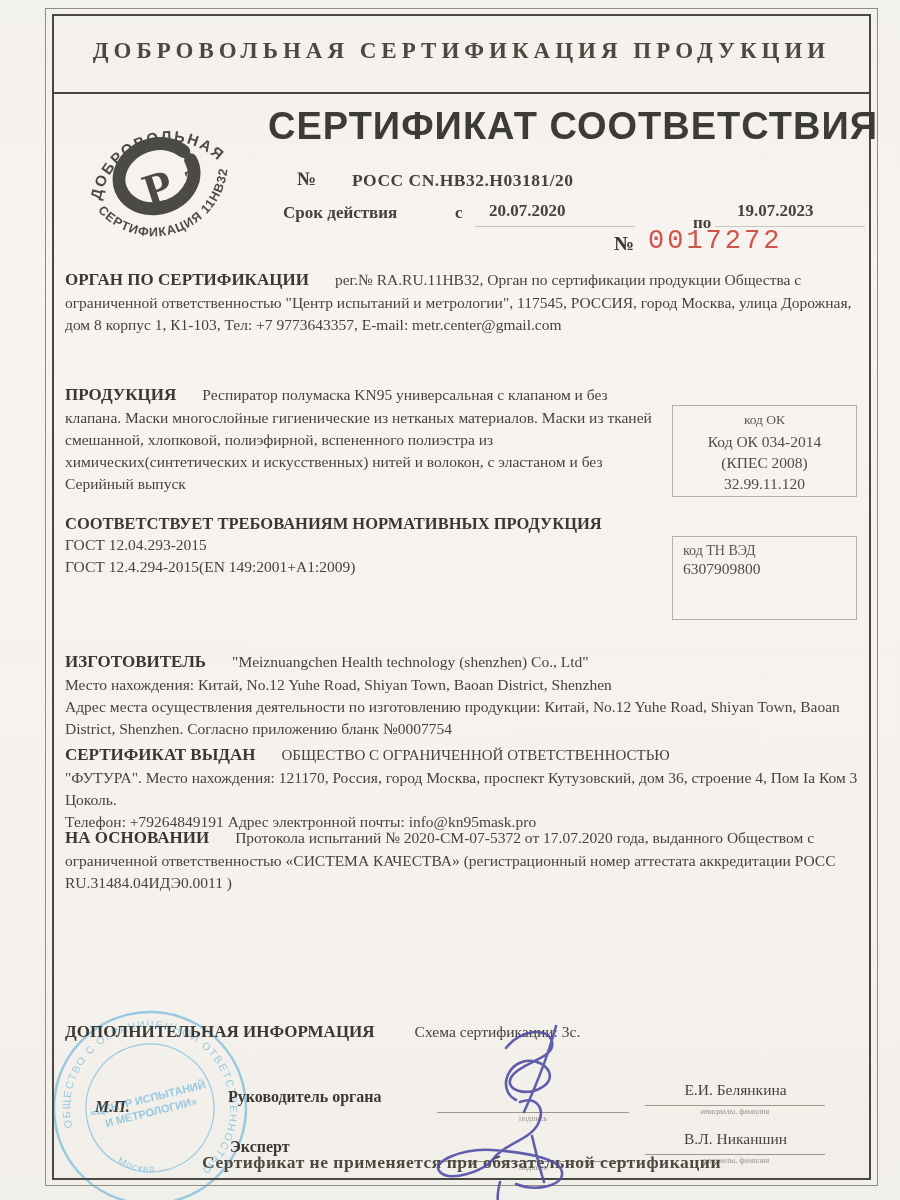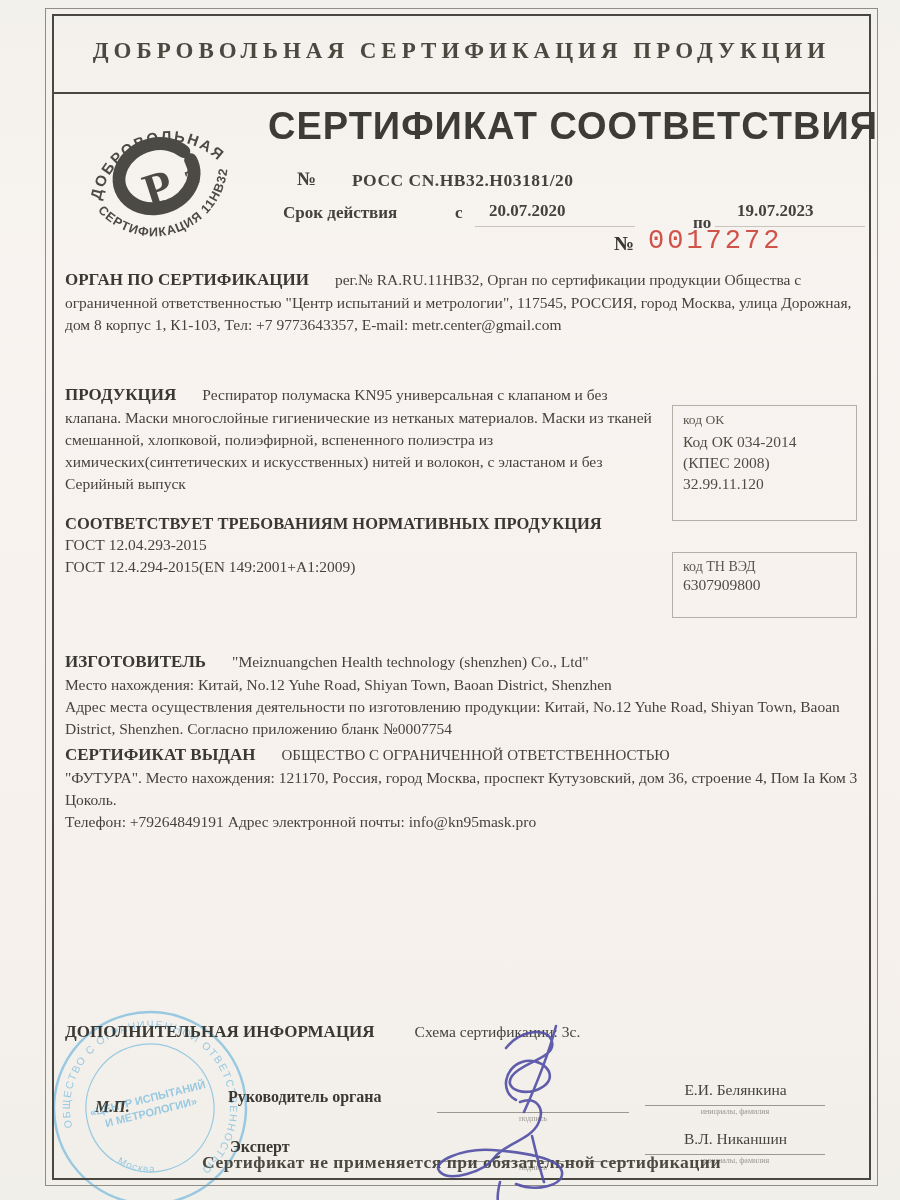--- a/index.html
+++ b/index.html
@@ -130,54 +130,57 @@
 
   <div class="abs body-txt" style="left:65px; top:268px; width:798px;">
     <span class="lbl">ОРГАН ПО СЕРТИФИКАЦИИ</span><span>рег.№ RA.RU.11НВ32, Орган по сертификации продукции Общества с ограниченной ответственностью "Центр испытаний и метрологии", 117545, РОССИЯ, город Москва, улица Дорожная, дом 8 корпус 1,  К1-103, Тел: +7 9773643357, E-mail: metr.center@gmail.com</span>
   </div>
 
   <div class="abs body-txt" style="left:65px; top:383px; width:600px;">
     <span class="lbl">ПРОДУКЦИЯ</span><span>Респиратор полумаска KN95 универсальная с клапаном и без клапана. Маски многослойные гигиенические из нетканых материалов. Маски из тканей смешанной, хлопковой, полиэфирной, вспененного полиэстра из химических(синтетических и искусственных) нитей и волокон, с эластаном и без</span>
     <div>Серийный выпуск</div>
   </div>
 
-  <div class="code-box" style="left:672px; top:405px; width:185px; height:116px;">
+  <div class="code-box" style="left:672px; top:405px; width:185px; height:92px;text-align:center;">
     <div class="box-label">код ОК</div>
     <div class="box-line" style="margin-top:4px;">Код ОК 034-2014</div>
     <div class="box-line">(КПЕС 2008)</div>
     <div class="box-line">32.99.11.120</div>
   </div>
 
   <div class="abs" style="left:65px; top:514px; width:600px;">
     <div class="heading">СООТВЕТСТВУЕТ ТРЕБОВАНИЯМ НОРМАТИВНЫХ ПРОДУКЦИЯ</div>
     <div class="body-txt">ГОСТ 12.04.293-2015</div>
     <div class="body-txt">ГОСТ 12.4.294-2015(EN 149:2001+А1:2009)</div>
   </div>
 
-  <div class="code-box" style="left:672px; top:552px; width:185px; height:66px;">
+  <div class="code-box" style="left:672px; top:536px; width:185px; height:84px;">
     <div class="box-label" style="font-size:14px;">код ТН ВЭД</div>
     <div class="box-line">6307909800</div>
   </div>
 
   <div class="abs body-txt" style="left:65px; top:650px; width:800px;">
     <div>
       <span class="lbl">ИЗГОТОВИТЕЛЬ</span><span>"Meiznuangchen Health technology (shenzhen) Co., Ltd"</span>
     </div>
     <div>Место нахождения: Китай, No.12 Yuhe Road, Shiyan Town, Baoan District, Shenzhen</div>
     <div>Адрес места осуществления деятельности по изготовлению продукции: Китай, No.12 Yuhe Road, Shiyan Town, Baoan District, Shenzhen. Согласно приложению бланк №0007754</div>
   </div>
 
   <div class="abs body-txt" style="left:65px; top:743px; width:800px;">
     <div>
       <span class="lbl">СЕРТИФИКАТ ВЫДАН</span><span style="font-size:15px;">ОБЩЕСТВО С ОГРАНИЧЕННОЙ ОТВЕТСТВЕННОСТЬЮ</span>
     </div>
     <div>"ФУТУРА". Место нахождения: 121170, Россия, город Москва, проспект Кутузовский, дом 36, строение 4, Пом Ia Ком 3 Цоколь.</div>
     <div>Телефон: +79264849191 Адрес электронной почты: info@kn95mask.pro</div>
   </div>
 
+  <div class="abs body-txt" style="left:65px; top:826px; width:790px;">
+    <span class="lbl">НА ОСНОВАНИИ</span><span>Протокола испытаний № 2020-СМ-07-5372 от 17.07.2020 года, выданного Обществом с ограниченной ответственностью «СИСТЕМА КАЧЕСТВА» (регистрационный номер аттестата аккредитации РОСС RU.31484.04ИДЭ0.0011 )</span>
+  </div>
 
   <div class="abs body-txt" style="left:65px; top:1020px; width:720px;">
     <span class="lbl">ДОПОЛНИТЕЛЬНАЯ ИНФОРМАЦИЯ</span><span style="margin-left:14px;">Схема сертификации: 3с.</span>
   </div>
 
   <span class="abs mp" style="left:95px; top:1098px;">М.П.</span>
 
   <span class="abs sig-role" style="left:228px; top:1088px;">Руководитель органа</span>
   <div class="abs sig-line" style="left:437px; top:1112px; width:192px;"></div>
   <div class="abs sig-caption" style="left:437px; top:1114px; width:192px;">подпись</div>

